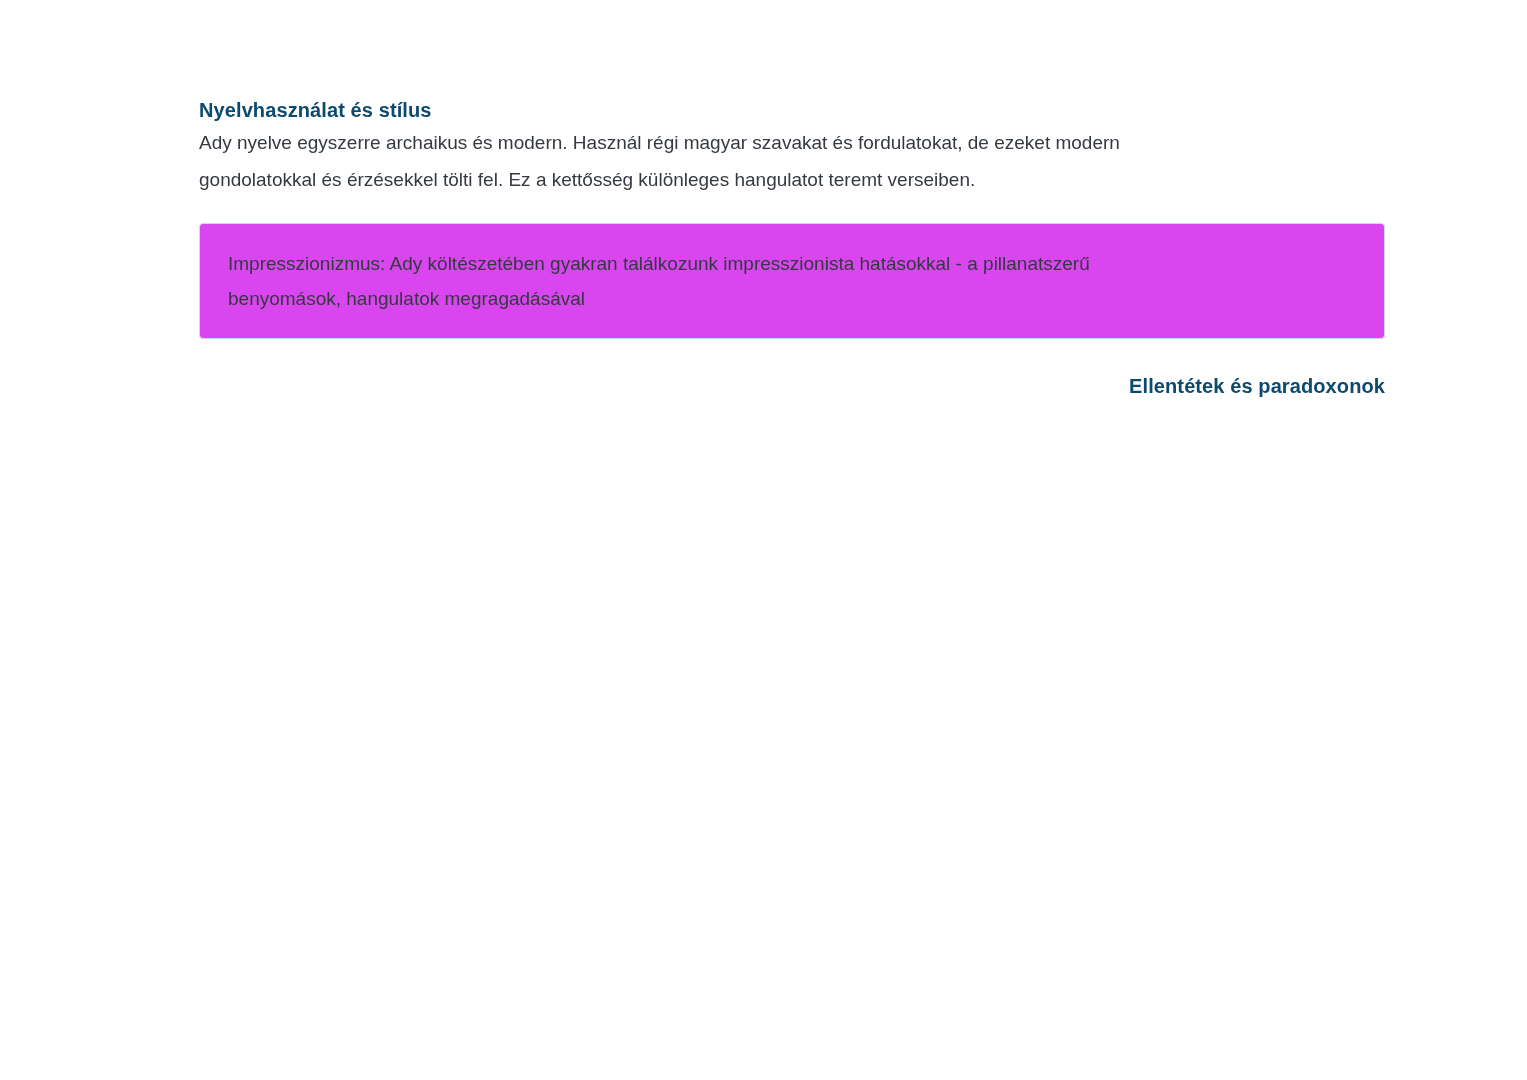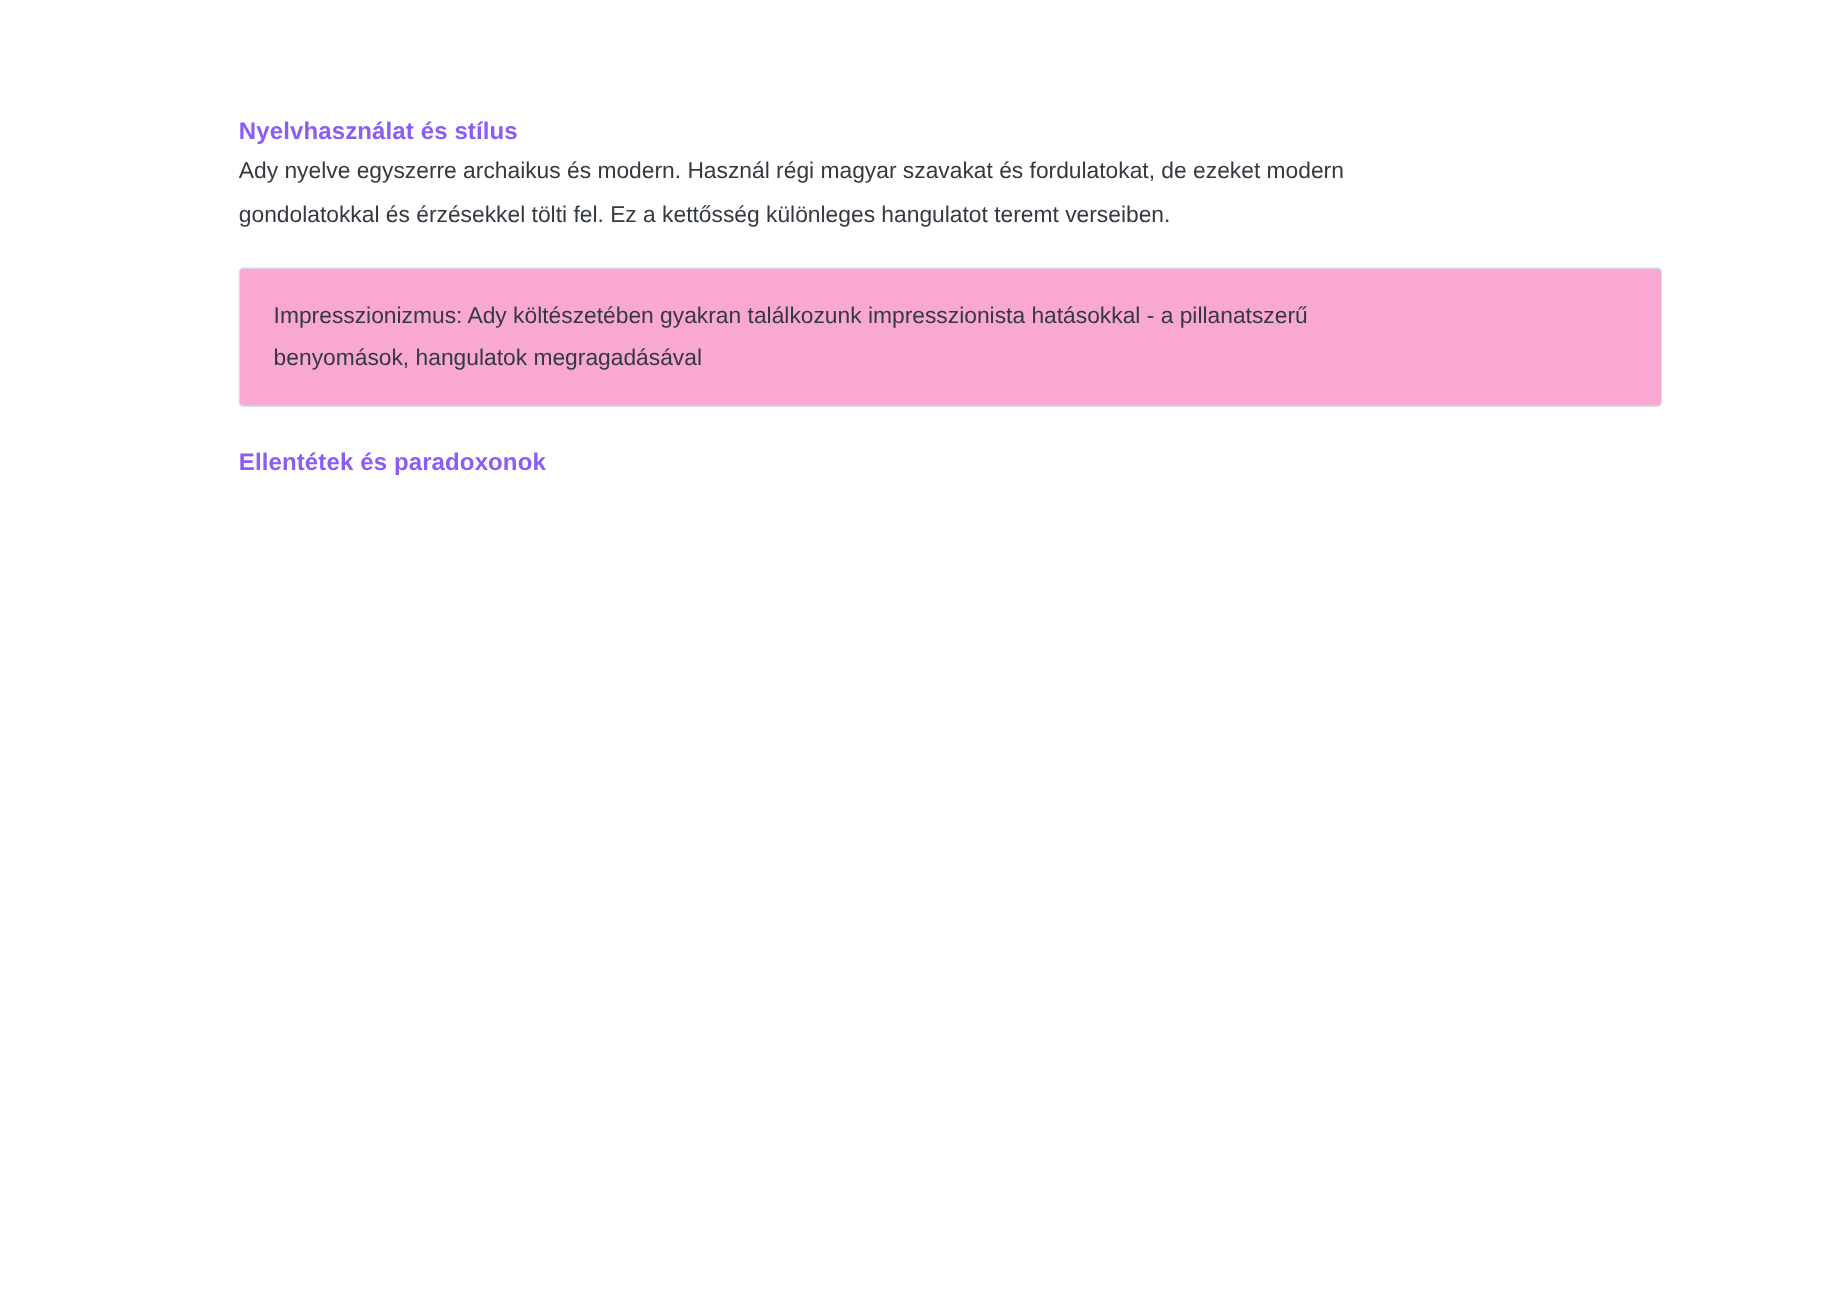--- a/index.html
+++ b/index.html
@@ -13,48 +13,49 @@
     height: 1080px;
     background: #ffffff;
     overflow: hidden;
   }
   .content {
     padding-top: 97px;
     margin-left: 199px;
     width: 1186px;
   }
   .section-heading {
-    color: #8b5cf6;
+    color: #0c4a6e;
     font-size: 20px;
     line-height: 27px;
     font-weight: 700;
     letter-spacing: 0.1px;
   }
   .para {
     color: #343a40;
     font-size: 19px;
     line-height: 37px;
     white-space: pre-line;
   }
   .callout {
     margin-top: 25px;
     width: 100%;
-    background: #f9a8d4;
+    background: #d946ef;
     border: 1px solid #cbdbe7;
     border-radius: 4px;
     padding: 22px 28px;
   }
   .callout-text {
     color: #343a40;
     font-size: 19px;
     line-height: 35px;
     white-space: pre-line;
   }
   .section-heading.second {
     margin-top: 34px;
+    text-align: right;
   }
 </style>
 </head>
 <body>
 
 <div class="page">
   <div class="content">
 
     <h3 class="section-heading">Nyelvhasználat és stílus</h3>
 

